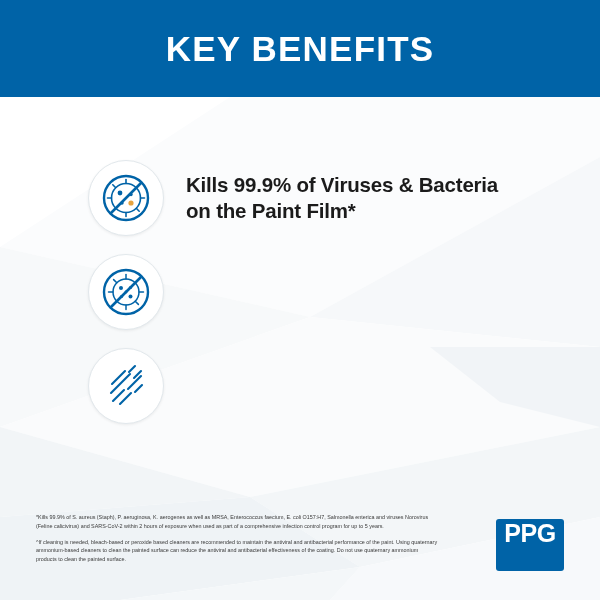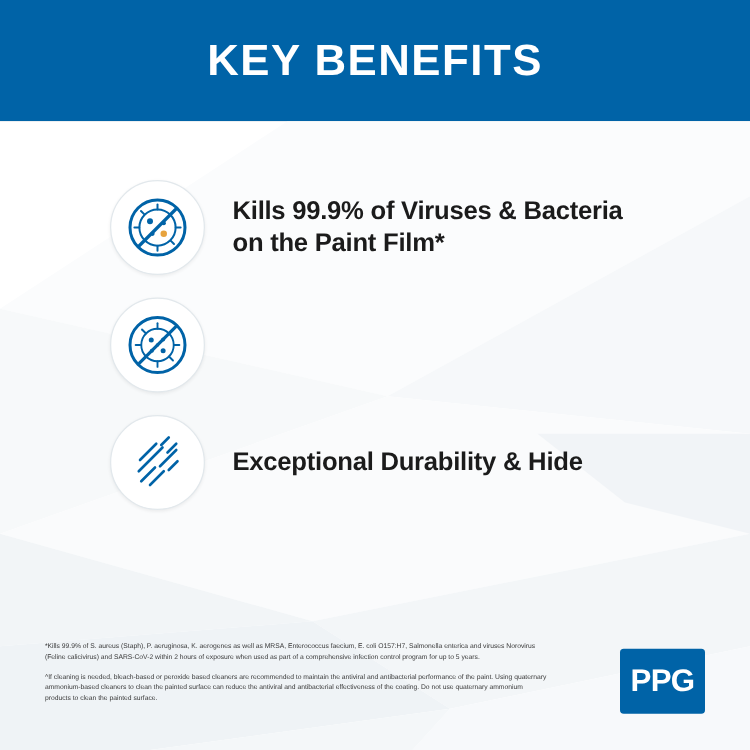--- a/index.html
+++ b/index.html
@@ -52,21 +52,21 @@
     height: 503px;
     background: #ffffff;
     overflow: hidden;
   }
   .facets svg { display: block; }
 
   
   .benefits {
     position: absolute;
     left: 0;
-    top: 144px;
+    top: 160px;
     width: 592px;
   }
   .benefit-row {
     display: flex;
     align-items: center;
     margin-bottom: 18px;
     padding-left: 88px;
   }
   .benefit-icon {
     width: 74px;
@@ -109,21 +109,20 @@
   
   .logo {
     position: absolute;
     left: 496px;
     top: 519px;
     width: 68px;
     height: 52px;
     background: #0063a7;
     border-radius: 3px;
     display: flex;
-    align-items: center;
     justify-content: center;
   }
   .logo-text {
     color: #ffffff;
     font-size: 25px;
     font-weight: bold;
     letter-spacing: -0.5px;
     font-family: "Liberation Sans", sans-serif;
   }
 </style>
@@ -215,21 +214,20 @@
             <line x1="29" y1="12" x2="35" y2="6"></line>
             <line x1="11" y1="33" x2="30" y2="14"></line>
             <line x1="34" y1="18" x2="41" y2="11"></line>
             <line x1="13" y1="41" x2="24" y2="30"></line>
             <line x1="28" y1="29" x2="41" y2="16"></line>
             <line x1="20" y1="44" x2="31" y2="33"></line>
             <line x1="35" y1="32" x2="42" y2="25"></line>
           </g>
         </svg>
       </div>
-      <div class="benefit-text">Exceptional Durability &amp; Hide</div>
     </div>
 
   </div>
 
   <div class="footnotes">
     <div class="footnote">*Kills 99.9% of S. aureus (Staph), P. aeruginosa, K. aerogenes as well as MRSA, Enterococcus faecium, E. coli O157:H7, Salmonella enterica and viruses Norovirus (Feline calicivirus) and SARS-CoV-2 within 2 hours of exposure when used as part of a comprehensive infection control program for up to 5 years.</div>
     <div class="footnote">^If cleaning is needed, bleach-based or peroxide based cleaners are recommended to maintain the antiviral and antibacterial performance of the paint. Using quaternary ammonium-based cleaners to clean the painted surface can reduce the antiviral and antibacterial effectiveness of the coating. Do not use quaternary ammonium products to clean the painted surface.</div>
   </div>
 
   <div class="logo">

